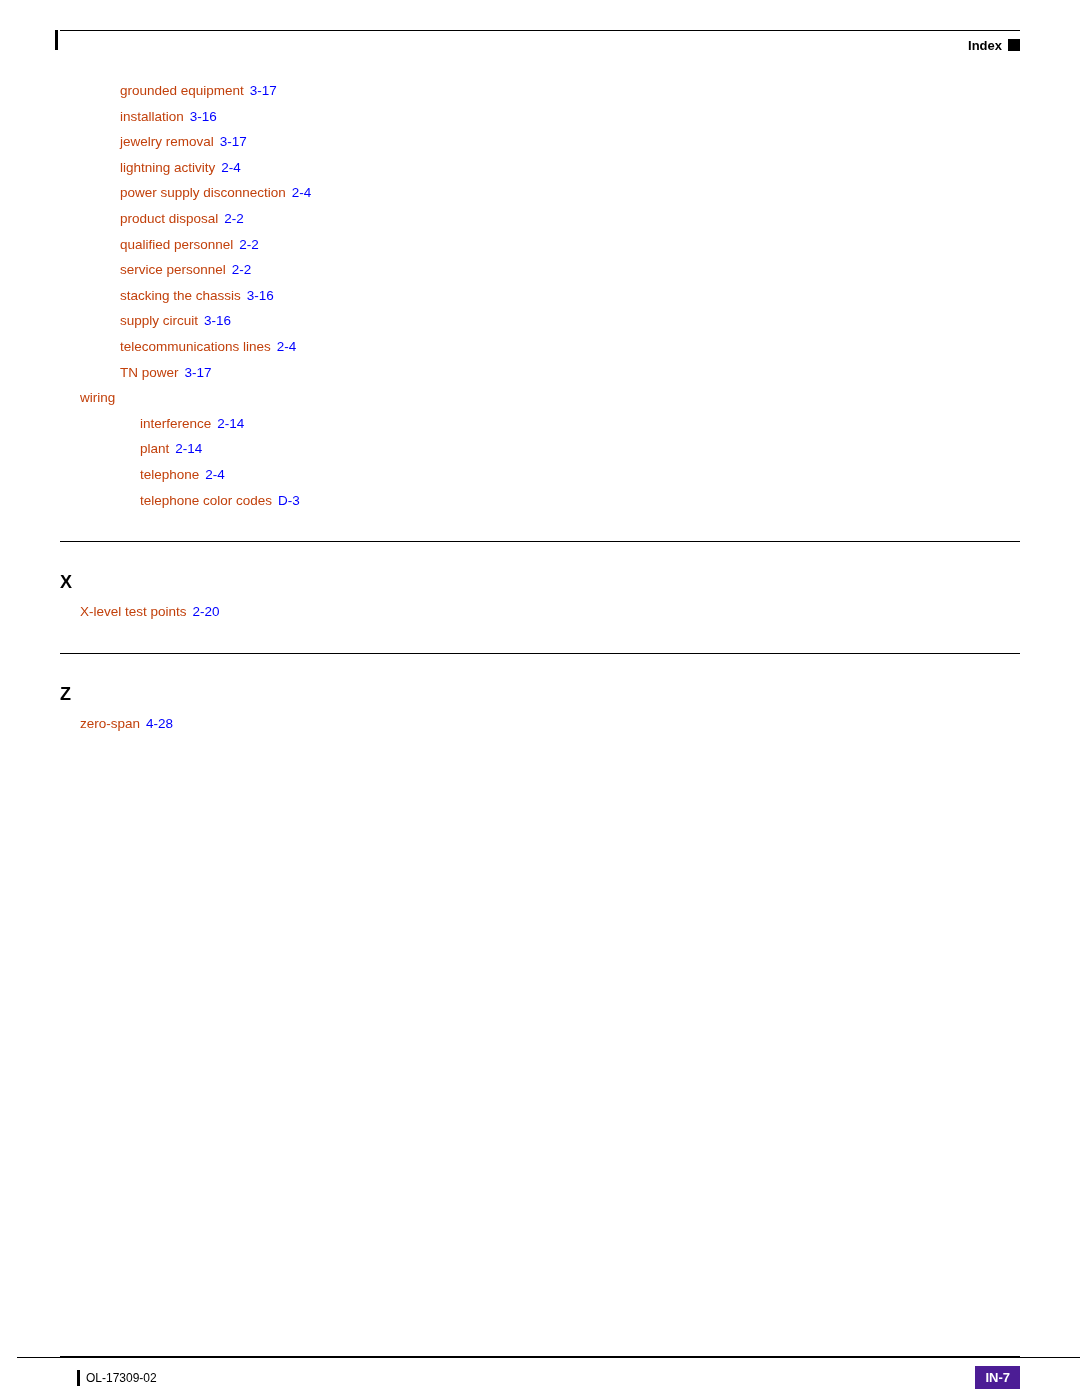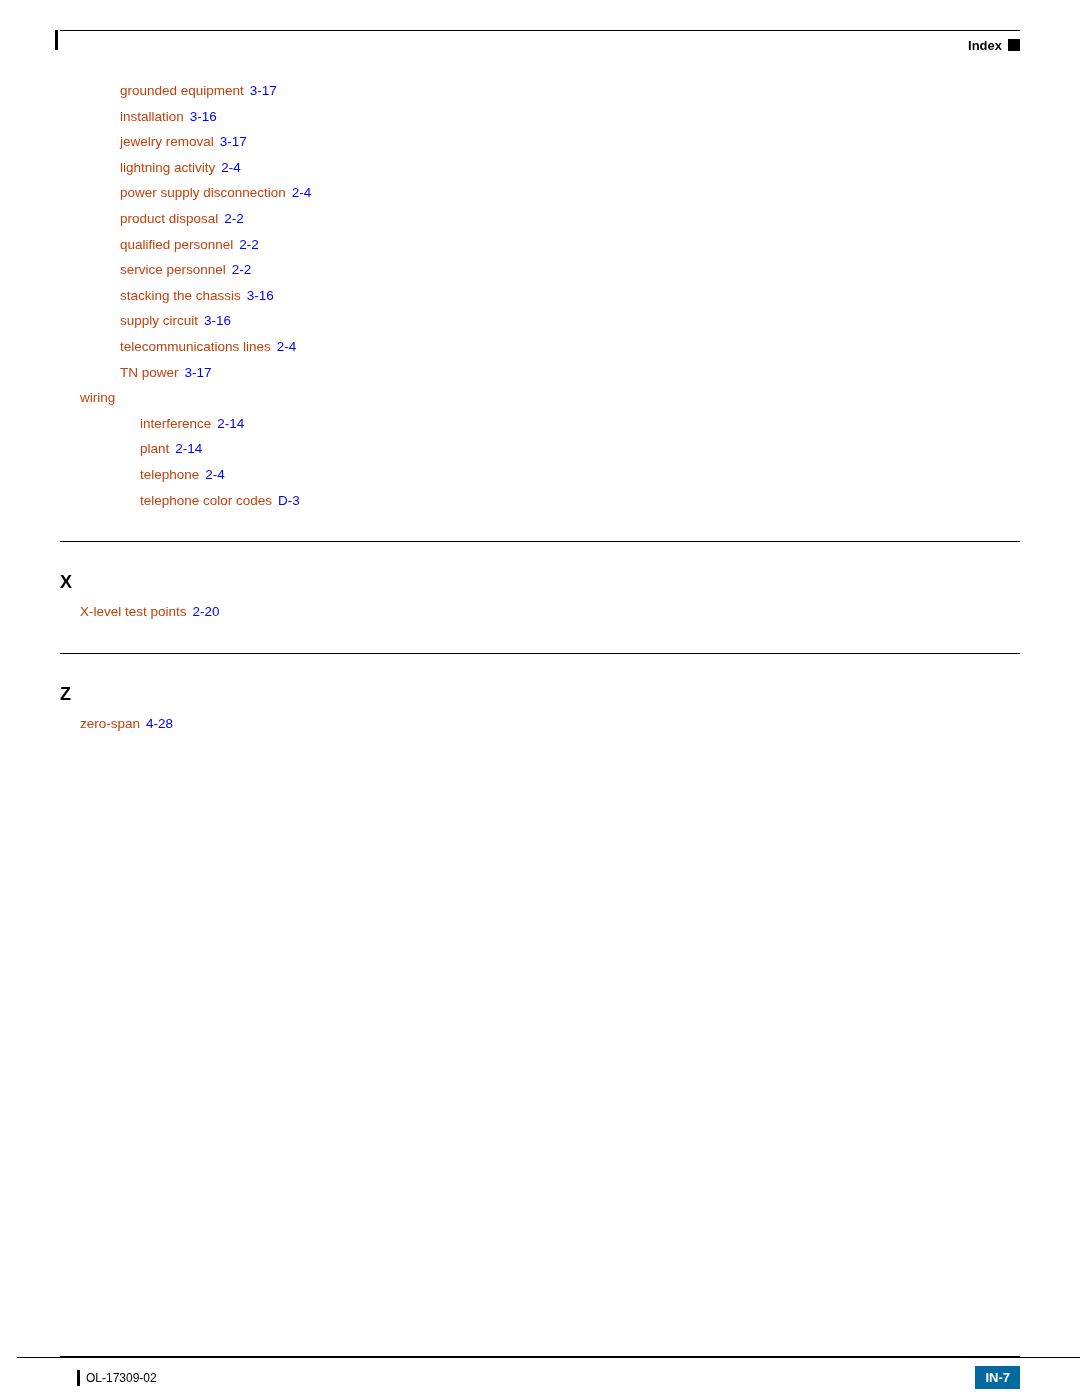--- a/index.html
+++ b/index.html
@@ -171,21 +171,21 @@
       flex: 1;
     }
 
     .footer-page {
       display: flex;
       align-items: center;
       gap: 0;
     }
 
     .footer-page-box {
-      background: #0369a1;
+      background: #4c1d95;
       color: #fff;
       font-size: 13px;
       font-weight: bold;
       padding: 4px 10px;
     }
 
     .bottom-border-left {
       position: absolute;
       bottom: 40px;
       left: 60px;

